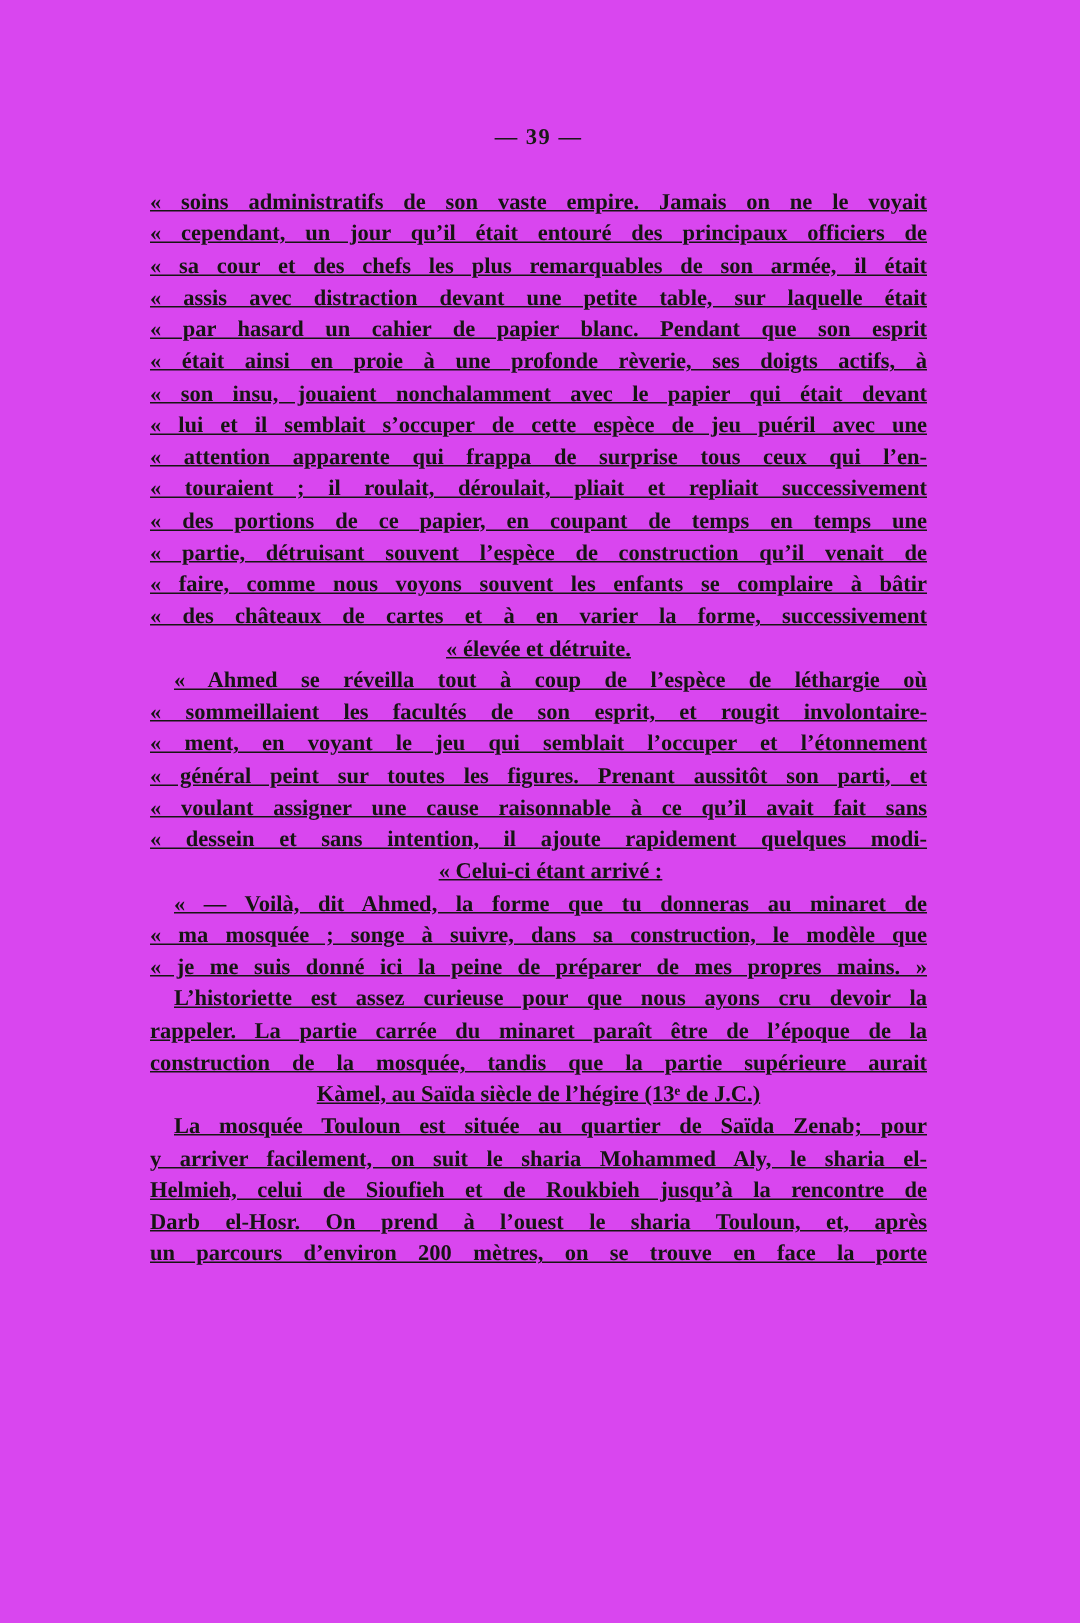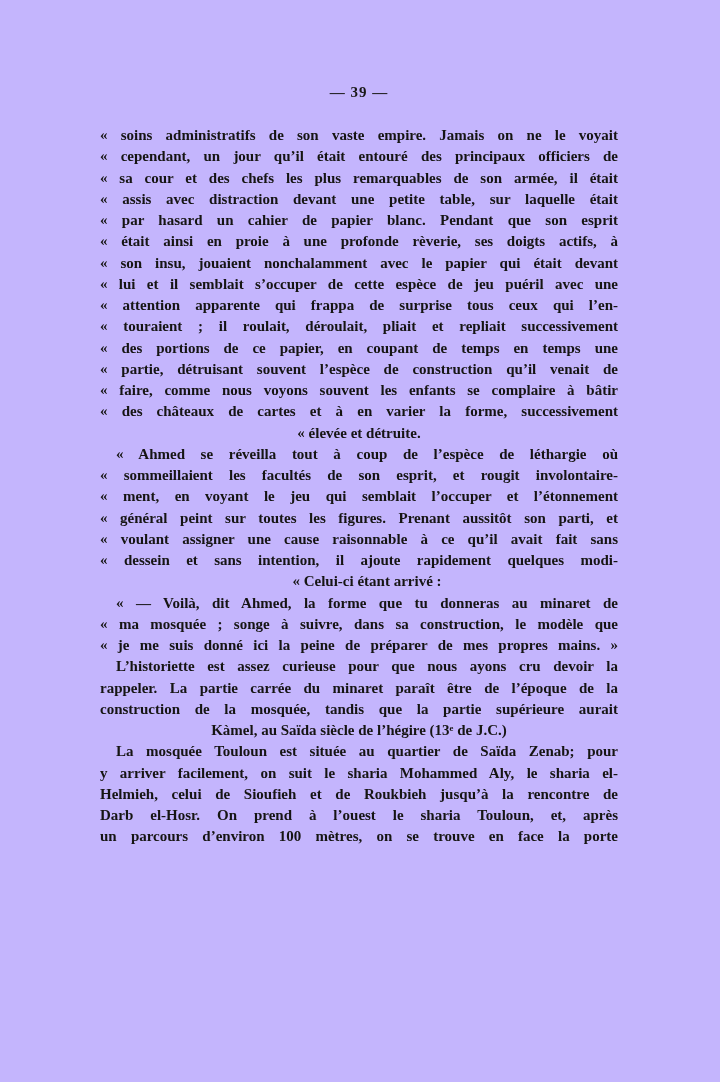--- a/index.html
+++ b/index.html
@@ -5,41 +5,42 @@
   html, body {
     margin: 0;
     padding: 0;
     background: #e9e9e9;
   }
   .page {
     position: relative;
     width: 720px;
     height: 1082px;
     margin: 0 auto;
-    background: #c4b5fd;
+    background: #d946ef;
     overflow: hidden;
     font-family: "Liberation Serif", "DejaVu Serif", serif;
     color: #161513;
   }
   .page-number {
     position: absolute;
     top: 84px;
     left: 100px;
     width: 518px;
     text-align: center;
     font-size: 15px;
     font-weight: bold;
     letter-spacing: 1px;
     color: #1a1917;
   }
   .text-block {
     position: absolute;
     top: 125px;
     left: 100px;
     width: 518px;
+    text-decoration: underline;
   }
   .line {
     height: 21.25px;
     line-height: 21.25px;
     font-size: 15px;
     font-weight: bold;
     white-space: normal;
     overflow: hidden;
     text-align: center;
     color: #161513;
@@ -84,15 +85,15 @@
       <div class="line just">« ma mosquée ; songe à suivre, dans sa construction, le modèle que</div>
       <div class="line just">« je me suis donné ici la peine de préparer de mes propres mains. »</div>
       <div class="line just ind">L’historiette est assez curieuse pour que nous ayons cru devoir la</div>
       <div class="line just">rappeler. La partie carrée du minaret paraît être de l’époque de la</div>
       <div class="line just">construction de la mosquée, tandis que la partie supérieure aurait</div>
       <div class="line">Kàmel, au Saïda siècle de l’hégire (13ᵉ de J.C.)</div>
       <div class="line just ind">La mosquée Touloun est située au quartier de Saïda Zenab; pour</div>
       <div class="line just">y arriver facilement, on suit le sharia Mohammed Aly, le sharia el-</div>
       <div class="line just">Helmieh, celui de Sioufieh et de Roukbieh jusqu’à la rencontre de</div>
       <div class="line just">Darb el-Hosr. On prend à l’ouest le sharia Touloun, et, après</div>
-      <div class="line just">un parcours d’environ 100 mètres, on se trouve en face la porte</div>
+      <div class="line just">un parcours d’environ 200 mètres, on se trouve en face la porte</div>
     </div>
 </div>
 
 </body></html>

